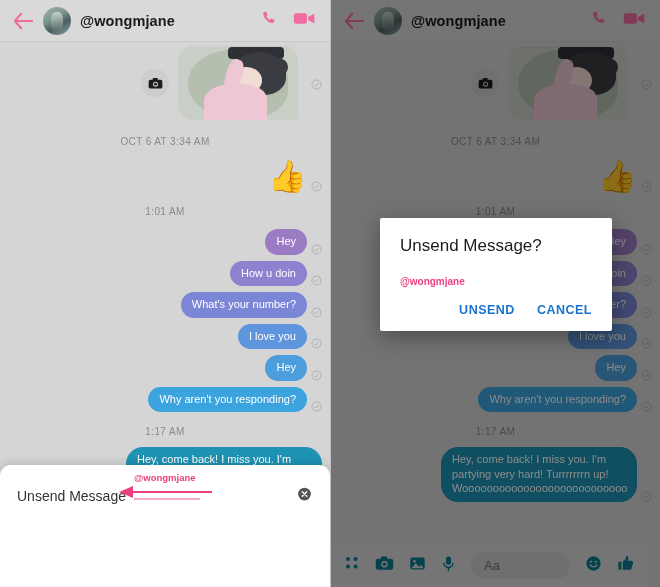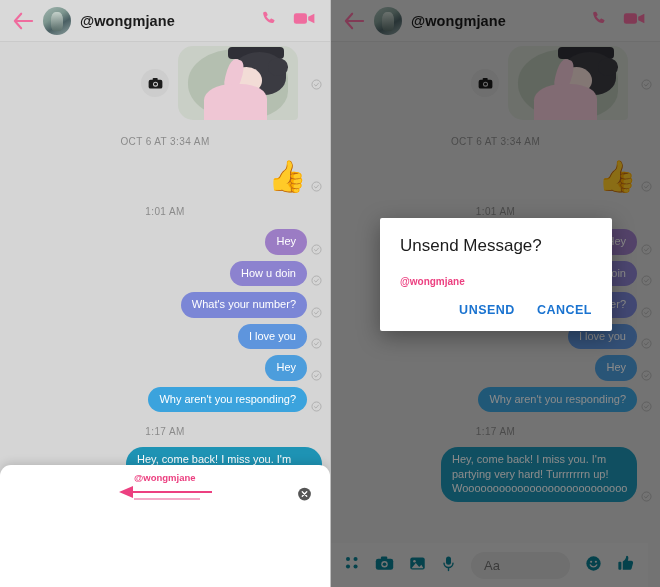--- a/index.html
+++ b/index.html
@@ -239,20 +239,21 @@
 
       <div class="stamp" style="margin-top:14px">1:17 AM</div>
 
       <div class="row" style="margin-top:10px">
         <span class="bub wrap" style="background:#1e93b4;width:196px;height:40px;overflow:hidden">Hey, come back! I miss you. I'm partying very hard! Turrrrrrrn up! Wooooooooooooooooooooooooooo</span>
       </div>
     </div>
 
     <div class="sheet">
       <div class="sheet-item">
+        <span class="sheet-label">Unsend Message</span>
         <span class="annot">
           <span class="annot-txt">@wongmjane</span>
           <svg viewBox="0 0 96 30" width="96" height="30" style="position:absolute;left:0;top:0">
             <path d="M96 19 H14" stroke="#ec4080" stroke-width="2" fill="none"></path>
             <path d="M3 19 L17 13 L17 25 Z" fill="#ec4080"></path>
             <path d="M18 26 H84" stroke="#f08cb4" stroke-width="1.4" fill="none"></path>
           </svg>
         </span>
         <span class="sheet-act">
           <svg viewBox="0 0 20 20" width="15" height="15">

